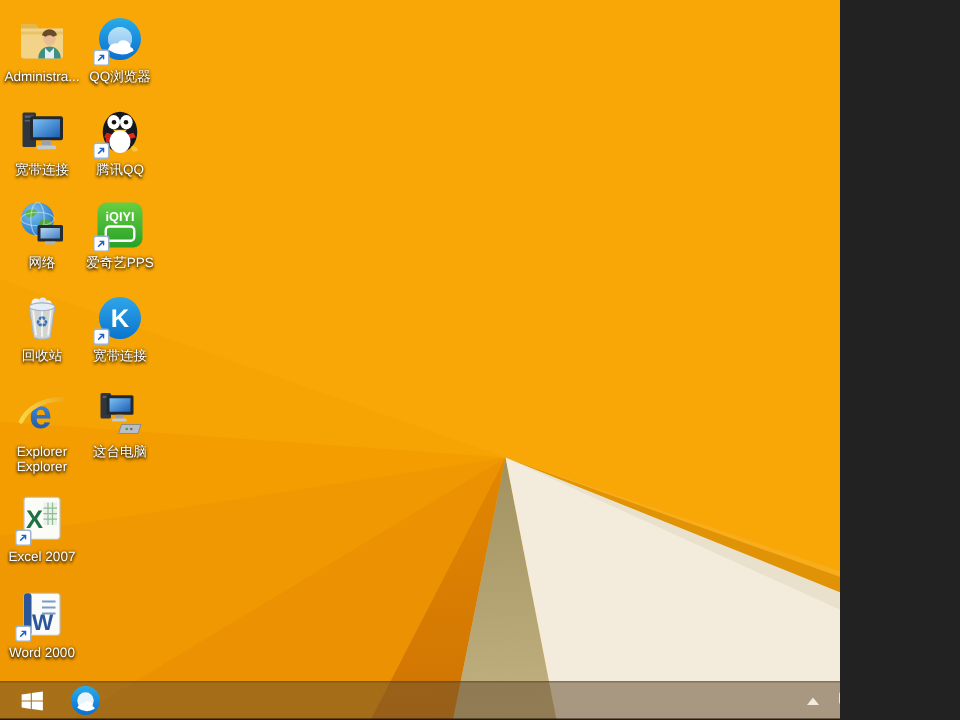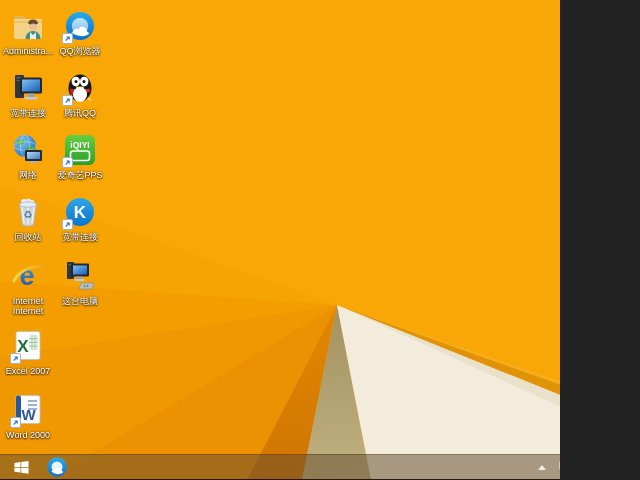--- a/index.html
+++ b/index.html
@@ -162,21 +162,21 @@
             <stop offset="0" stop-color="#4D9BE8"></stop>
               <stop offset="1" stop-color="#1A4FA0"></stop>
           </linearGradient>
           <linearGradient id="iey" x1="0" y1="0" x2="1" y2="0">
             <stop offset="0" stop-color="#F8D548"></stop>
               <stop offset="1" stop-color="#F0A81E"></stop>
           </linearGradient>
         </defs>
       </svg>
     </div>
-    <div class="lbl wrap">Internet Internet</div>
+    <div class="lbl wrap">Explorer Explorer</div>
   </div>
 
   <div class="dicon c1 r6">
     <div class="art">
       <svg width="34" height="34" viewBox="0 0 34 34">
         <rect x="5" y="2.5" width="24" height="28" rx="2" fill="#FBFBF8" stroke="#BCC2BC" stroke-width=".8"></rect>
         <rect x="18" y="6" width="9" height="15" fill="#EAF2EA"></rect>
         <path d="M18 9.7 h9 M18 13.4 h9 M18 17.1 h9 M21 6 v15 M24 6 v15" stroke="#8FBC96" stroke-width=".8"></path>
         <text x="12" y="23" font-size="17" text-anchor="middle" font-weight="bold" fill="#1E7145" font-family="'Liberation Sans',sans-serif">X</text>
       </svg>

